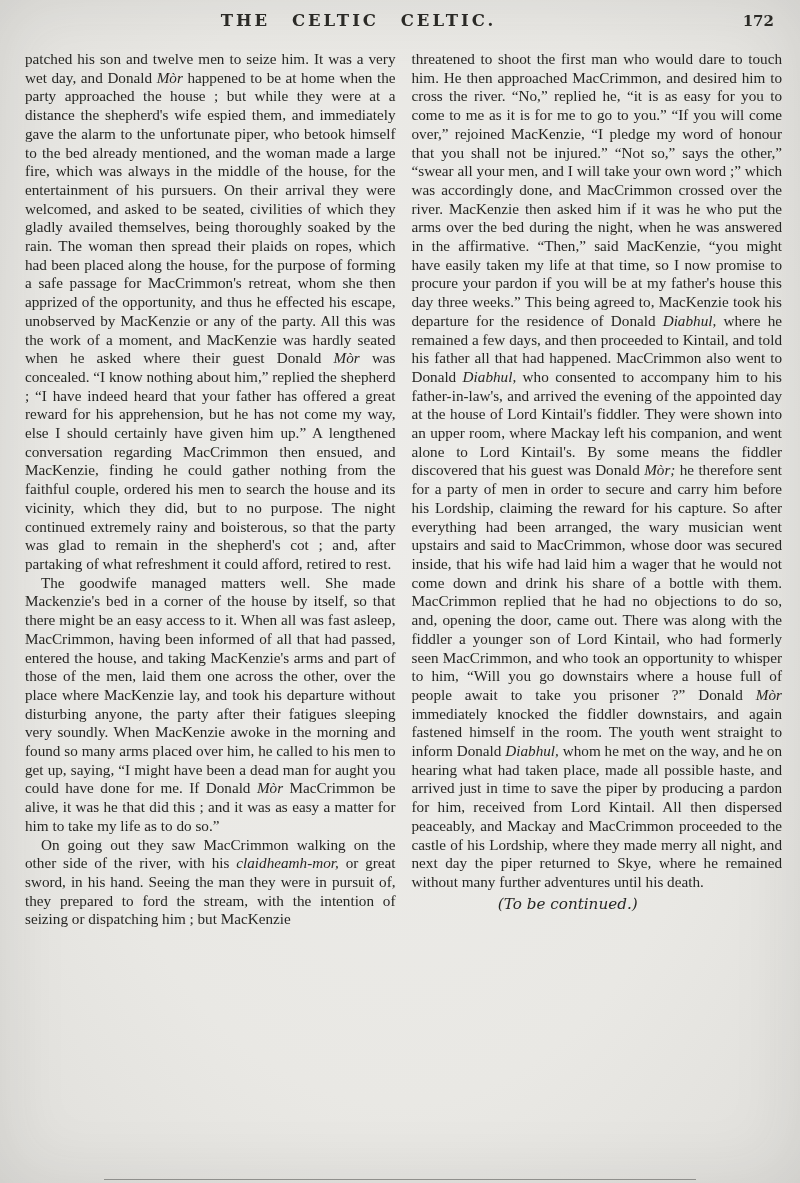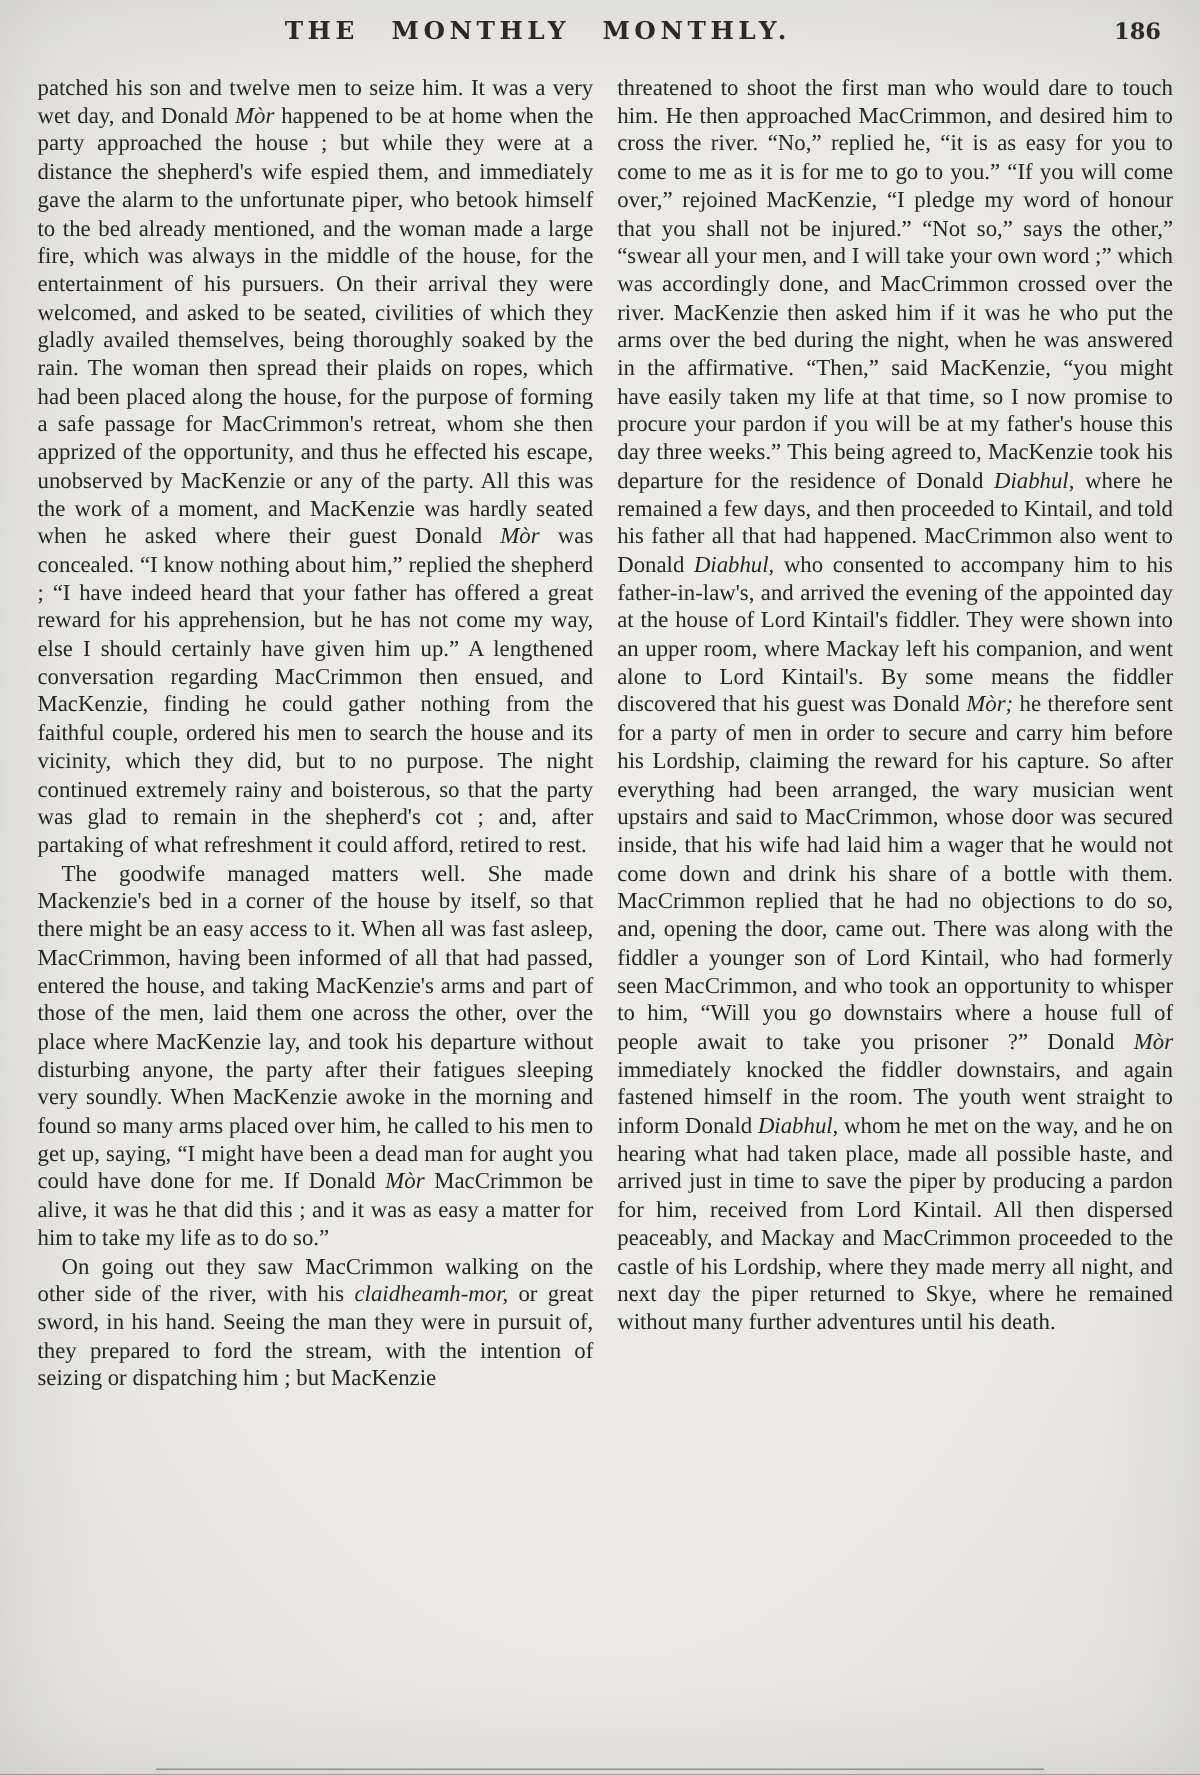--- a/index.html
+++ b/index.html
@@ -84,34 +84,35 @@
     height: 1px;
     background: #8f8f8c;
   }
 </style>
 </head>
 <body>
 
 <div class="page">
 
   <div class="header">
-    <h1 class="header-title">THE MONTHLY MONTHLY.</h1>
-    <div class="page-number">186</div>
+    <h1 class="header-title">THE CELTIC CELTIC.</h1>
+    <div class="page-number">172</div>
   </div>
 
   <div class="columns">
     <div class="column">
       <div class="paras">
           <p class="para">patched his son and twelve men to seize him. It was a very wet day, and Donald <i>Mòr</i> happened to be at home when the party approached the house ; but while they were at a distance the shepherd's wife espied them, and immediately gave the alarm to the unfortunate piper, who betook himself to the bed already mentioned, and the woman made a large fire, which was always in the middle of the house, for the entertainment of his pursuers. On their arrival they were welcomed, and asked to be seated, civilities of which they gladly availed themselves, being thoroughly soaked by the rain. The woman then spread their plaids on ropes, which had been placed along the house, for the purpose of forming a safe passage for MacCrimmon's retreat, whom she then apprized of the opportunity, and thus he effected his escape, unobserved by MacKenzie or any of the party. All this was the work of a moment, and MacKenzie was hardly seated when he asked where their guest Donald <i>Mòr</i> was concealed. “I know nothing about him,” replied the shepherd ; “I have indeed heard that your father has offered a great reward for his apprehension, but he has not come my way, else I should certainly have given him up.” A lengthened conversation regarding MacCrimmon then ensued, and MacKenzie, finding he could gather nothing from the faithful couple, ordered his men to search the house and its vicinity, which they did, but to no purpose. The night continued extremely rainy and boisterous, so that the party was glad to remain in the shepherd's cot ; and, after partaking of what refreshment it could afford, retired to rest.</p>
           <p class="para indent">The goodwife managed matters well. She made Mackenzie's bed in a corner of the house by itself, so that there might be an easy access to it. When all was fast asleep, MacCrimmon, having been informed of all that had passed, entered the house, and taking MacKenzie's arms and part of those of the men, laid them one across the other, over the place where MacKenzie lay, and took his departure without disturbing anyone, the party after their fatigues sleeping very soundly. When MacKenzie awoke in the morning and found so many arms placed over him, he called to his men to get up, saying, “I might have been a dead man for aught you could have done for me. If Donald <i>Mòr</i> MacCrimmon be alive, it was he that did this ; and it was as easy a matter for him to take my life as to do so.”</p>
           <p class="para indent">On going out they saw MacCrimmon walking on the other side of the river, with his <i>claidheamh-mor,</i> or great sword, in his hand. Seeing the man they were in pursuit of, they prepared to ford the stream, with the intention of seizing or dispatching him ; but MacKenzie</p>
         </div>
     </div>
     <div class="column">
       <div class="paras">
           <p class="para">threatened to shoot the first man who would dare to touch him. He then approached MacCrimmon, and desired him to cross the river. “No,” replied he, “it is as easy for you to come to me as it is for me to go to you.” “If you will come over,” rejoined MacKenzie, “I pledge my word of honour that you shall not be injured.” “Not so,” says the other,” “swear all your men, and I will take your own word ;” which was accordingly done, and MacCrimmon crossed over the river. MacKenzie then asked him if it was he who put the arms over the bed during the night, when he was answered in the affirmative. “Then,” said MacKenzie, “you might have easily taken my life at that time, so I now promise to procure your pardon if you will be at my father's house this day three weeks.” This being agreed to, MacKenzie took his departure for the residence of Donald <i>Diabhul,</i> where he remained a few days, and then proceeded to Kintail, and told his father all that had happened. MacCrimmon also went to Donald <i>Diabhul,</i> who consented to accompany him to his father-in-law's, and arrived the evening of the appointed day at the house of Lord Kintail's fiddler. They were shown into an upper room, where Mackay left his companion, and went alone to Lord Kintail's. By some means the fiddler discovered that his guest was Donald <i>Mòr;</i> he therefore sent for a party of men in order to secure and carry him before his Lordship, claiming the reward for his capture. So after everything had been arranged, the wary musician went upstairs and said to MacCrimmon, whose door was secured inside, that his wife had laid him a wager that he would not come down and drink his share of a bottle with them. MacCrimmon replied that he had no objections to do so, and, opening the door, came out. There was along with the fiddler a younger son of Lord Kintail, who had formerly seen MacCrimmon, and who took an opportunity to whisper to him, “Will you go downstairs where a house full of people await to take you prisoner ?” Donald <i>Mòr</i> immediately knocked the fiddler downstairs, and again fastened himself in the room. The youth went straight to inform Donald <i>Diabhul,</i> whom he met on the way, and he on hearing what had taken place, made all possible haste, and arrived just in time to save the piper by producing a pardon for him, received from Lord Kintail. All then dispersed peaceably, and Mackay and MacCrimmon proceeded to the castle of his Lordship, where they made merry all night, and next day the piper returned to Skye, where he remained without many further adventures until his death.</p>
         </div>
+      <div class="footer-line">(To be continued.)</div>
     </div>
   </div>
 
   <div class="bottom-edge"></div>
 
 </div>
 
 </body></html>

